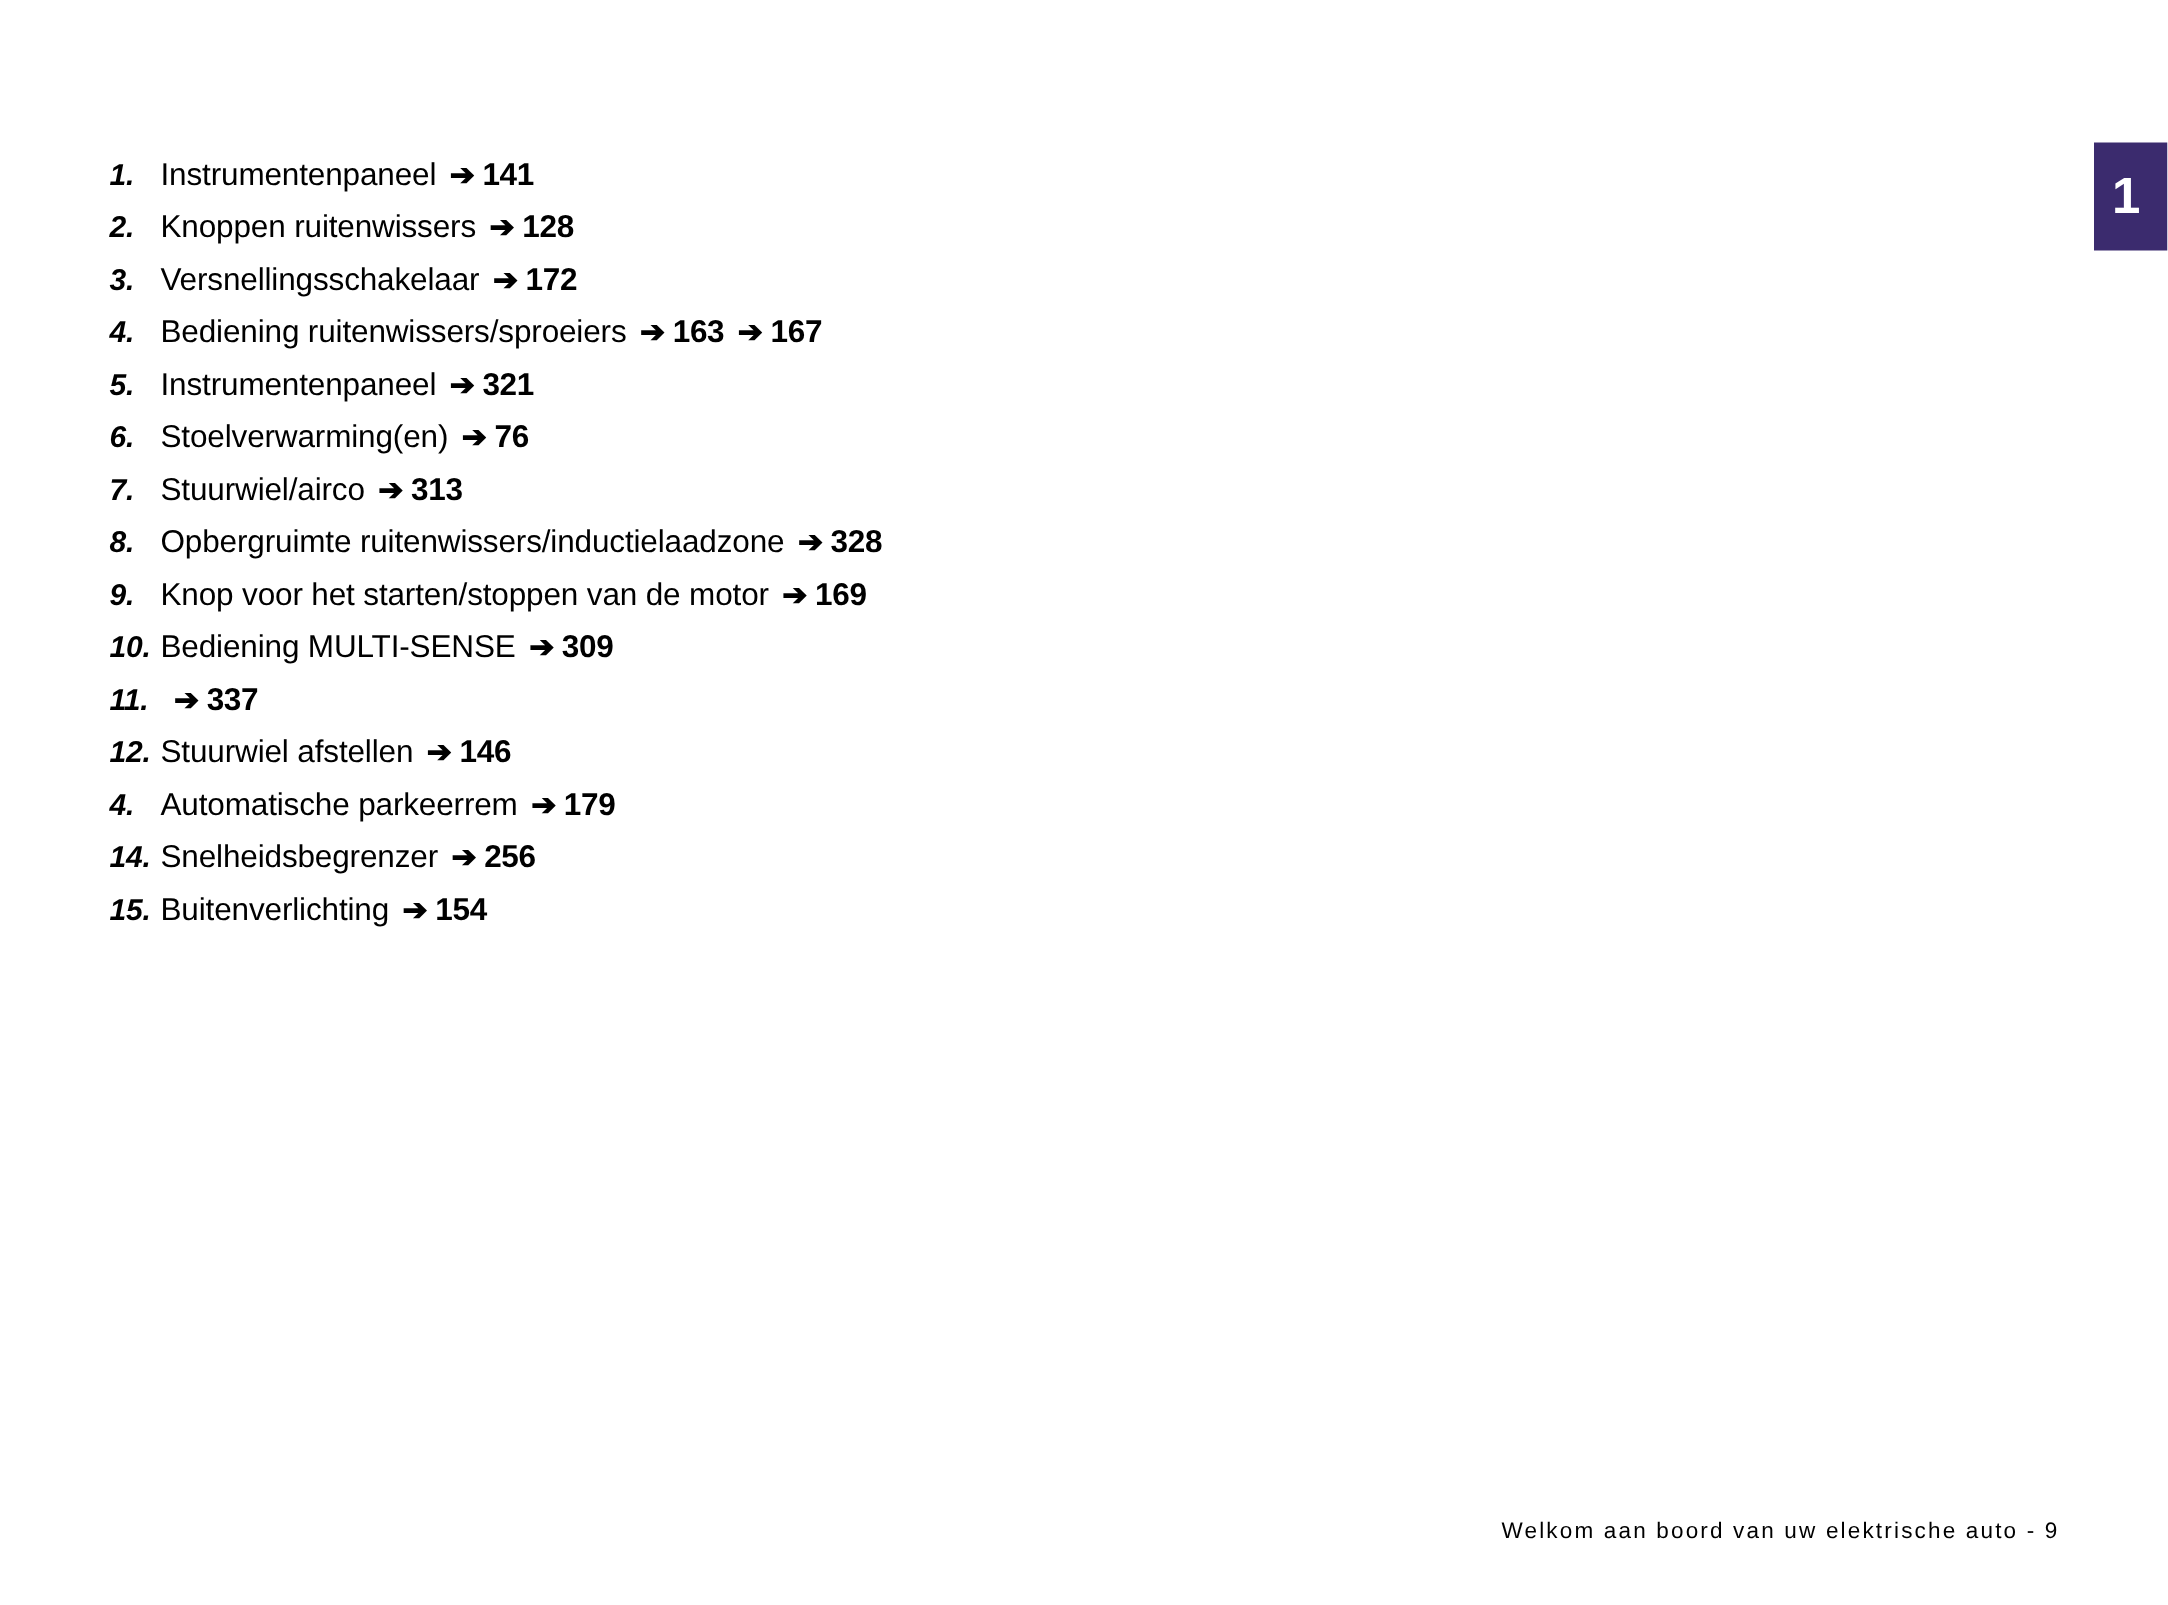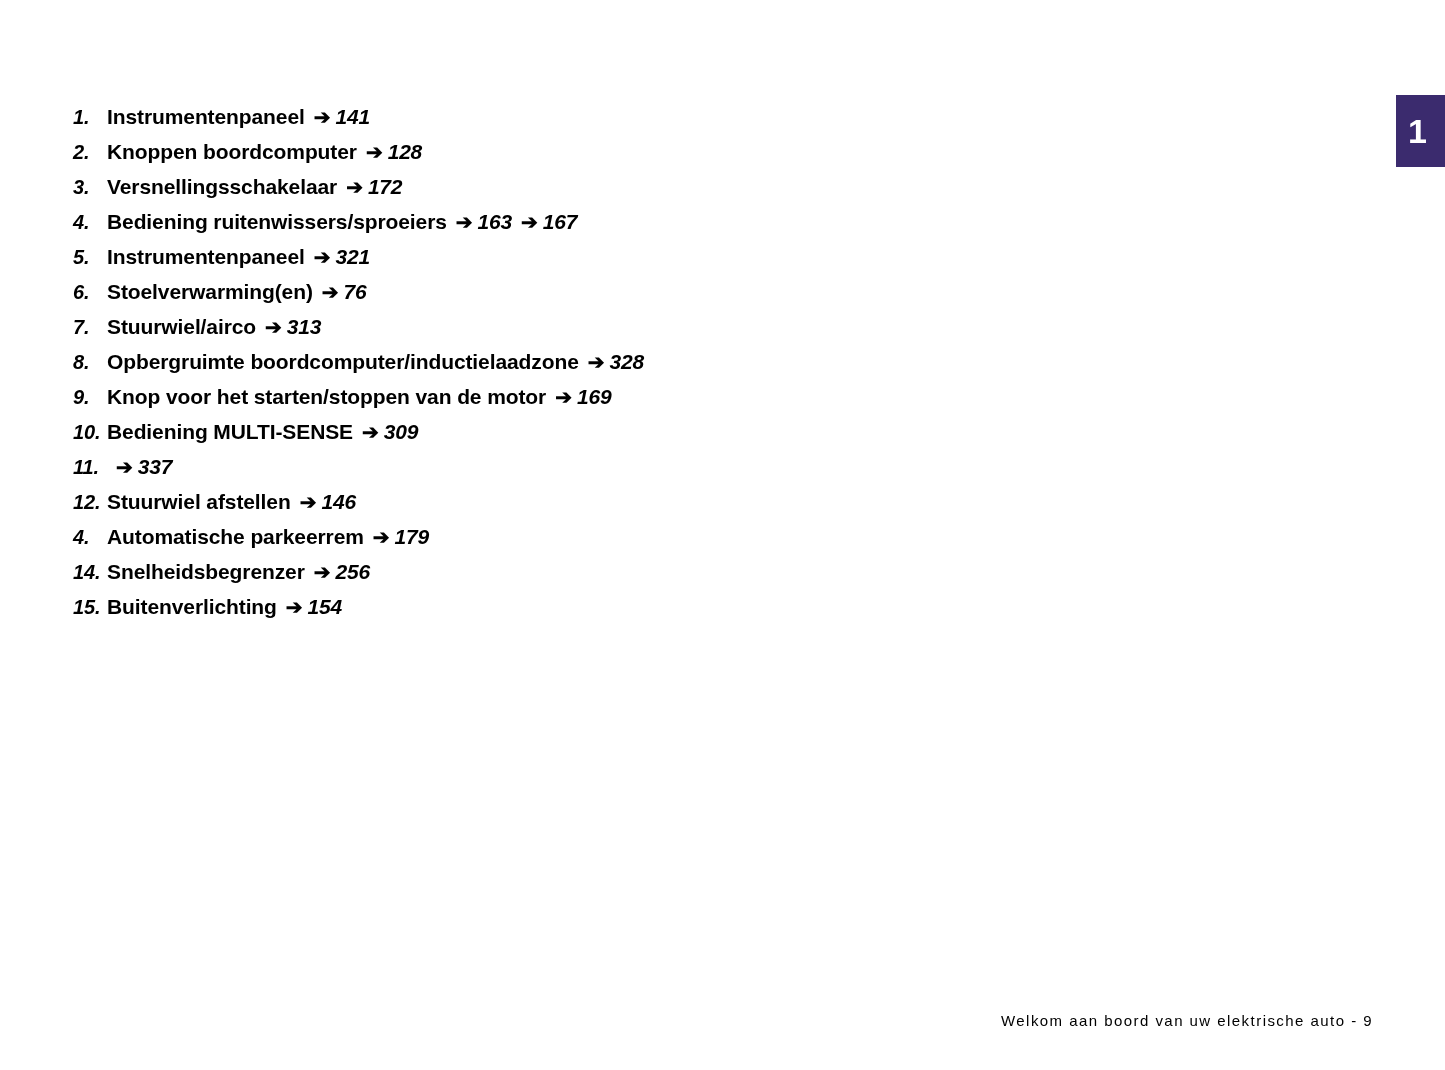--- a/index.html
+++ b/index.html
@@ -71,21 +71,21 @@
   .item-number {
     flex: 0 0 auto;
     min-width: 34px;
     font-weight: bold;
     font-style: italic;
     font-size: 20px;
     letter-spacing: -0.1px;
   }
   .item-label {
     flex: 0 0 auto;
-    font-weight: bold;
+    font-weight: normal;
     letter-spacing: -0.1px;
   }
   .item-refs {
     flex: 0 0 auto;
     display: flex;
     align-items: baseline;
   }
   .ref-group {
     display: inline-flex;
     align-items: baseline;
@@ -94,21 +94,20 @@
     display: inline-block;
     font-size: 20px;
     font-weight: bold;
     padding: 0 5px 0 9px;
     line-height: 1;
   }
   .ref-page {
     font-weight: bold;
     font-size: 21px;
     letter-spacing: -0.2px;
-    font-style: italic;
   }
 
   
   .page-footer {
     position: absolute;
     right: 72px;
     top: 1012px;
     font-size: 15px;
     letter-spacing: 1.45px;
     white-space: nowrap;
@@ -132,21 +131,21 @@
         <span class="item-label">Instrumentenpaneel</span>
         <span class="item-refs">
           <span class="ref-group">
             <span class="ref-arrow">➔</span>
             <span class="ref-page">141</span>
           </span>
         </span>
       </div>
       <div class="list-item">
         <span class="item-number">2.</span>
-        <span class="item-label">Knoppen boordcomputer</span>
+        <span class="item-label">Knoppen ruitenwissers</span>
         <span class="item-refs">
           <span class="ref-group">
             <span class="ref-arrow">➔</span>
             <span class="ref-page">128</span>
           </span>
         </span>
       </div>
       <div class="list-item">
         <span class="item-number">3.</span>
         <span class="item-label">Versnellingsschakelaar</span>
@@ -196,21 +195,21 @@
         <span class="item-label">Stuurwiel/airco</span>
         <span class="item-refs">
           <span class="ref-group">
             <span class="ref-arrow">➔</span>
             <span class="ref-page">313</span>
           </span>
         </span>
       </div>
       <div class="list-item">
         <span class="item-number">8.</span>
-        <span class="item-label">Opbergruimte boordcomputer/inductielaadzone</span>
+        <span class="item-label">Opbergruimte ruitenwissers/inductielaadzone</span>
         <span class="item-refs">
           <span class="ref-group">
             <span class="ref-arrow">➔</span>
             <span class="ref-page">328</span>
           </span>
         </span>
       </div>
       <div class="list-item">
         <span class="item-number">9.</span>
         <span class="item-label">Knop voor het starten/stoppen van de motor</span>

